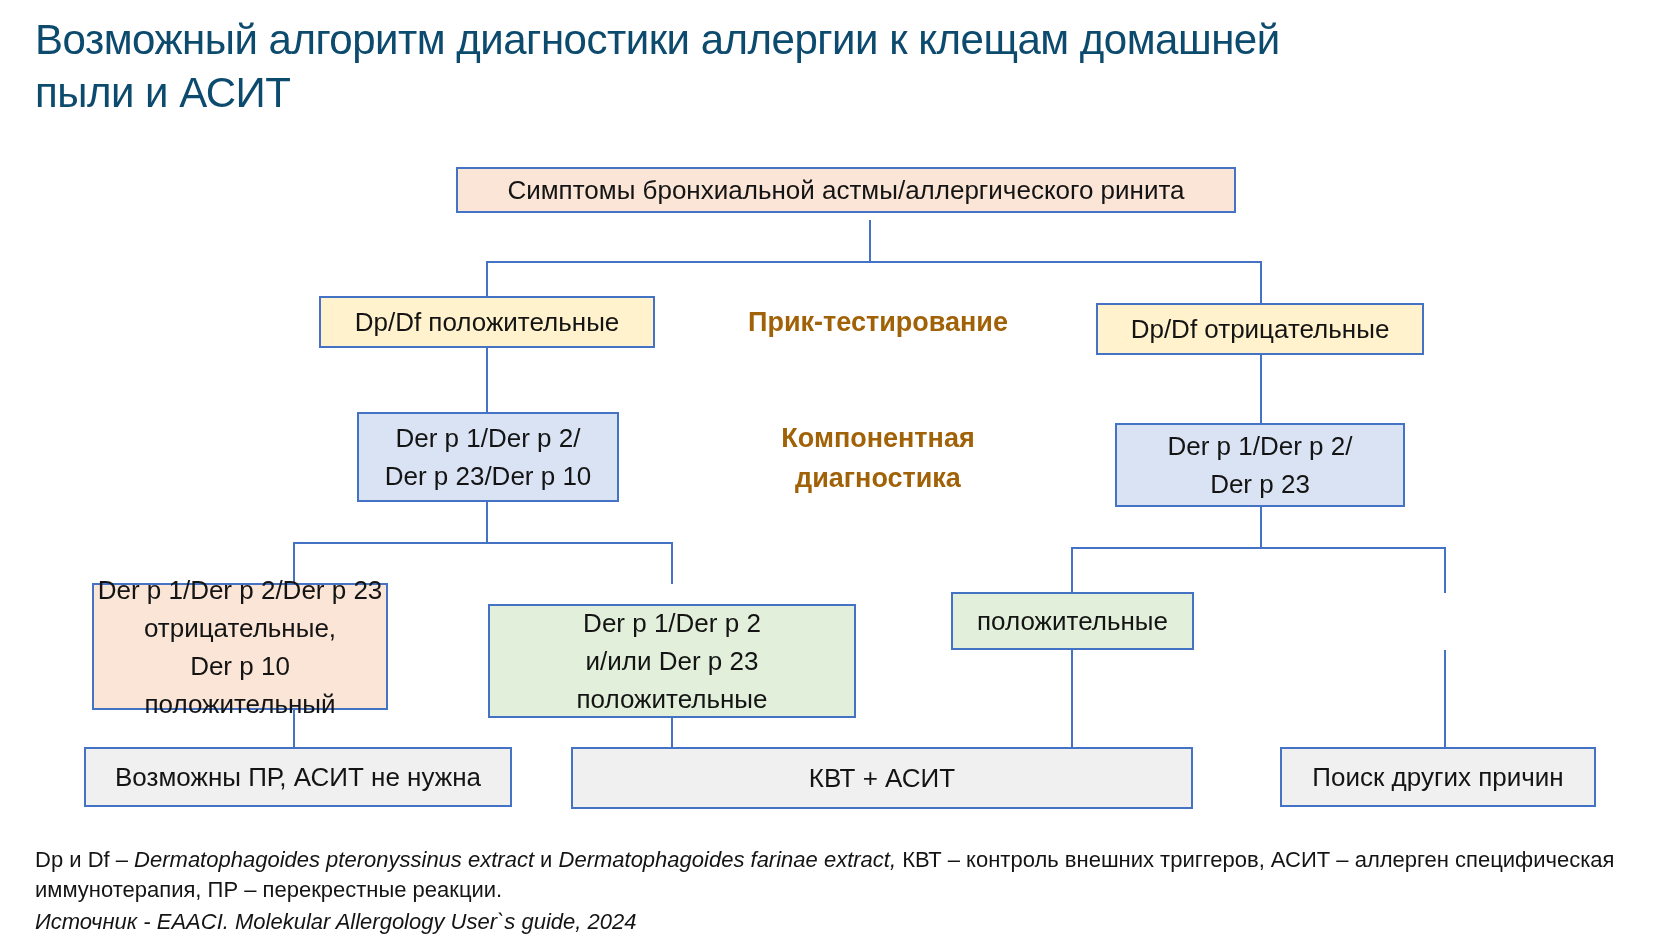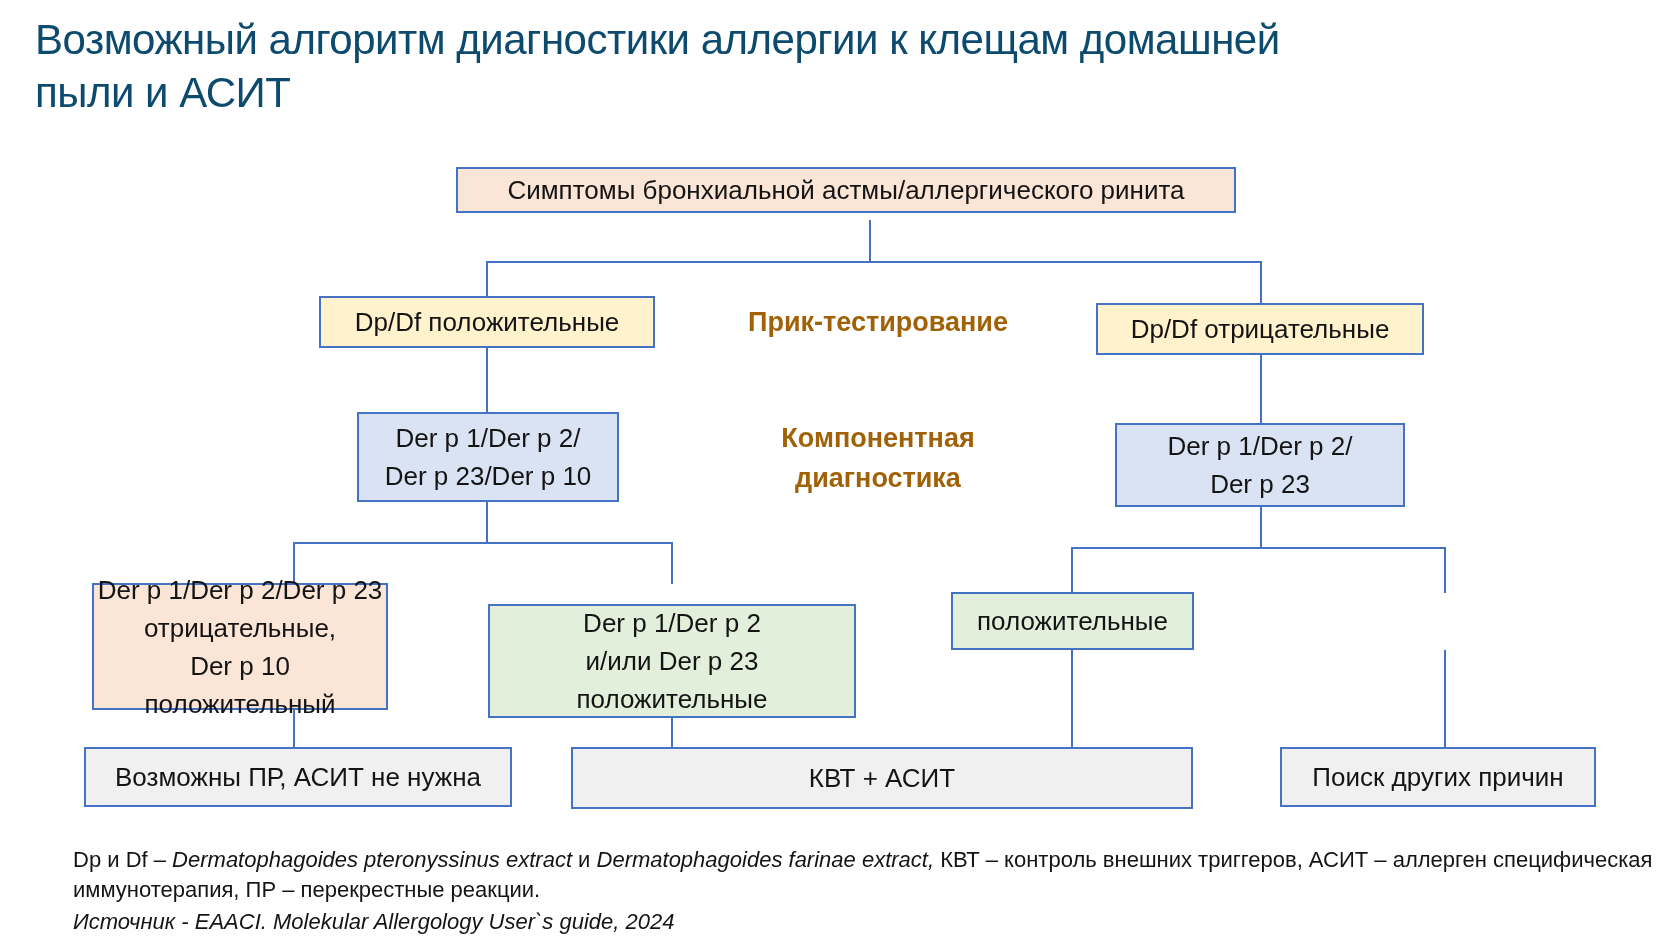--- a/index.html
+++ b/index.html
@@ -63,21 +63,20 @@
   .line.v { width: 2px; }
   .line.h { height: 2px; }
   .footnote {
     position: absolute;
     left: 35px;
     top: 845px;
     width: 1590px;
     font-size: 22px;
     line-height: 1.38;
     color: #141414;
-    margin-left: 38px;
   }
   .footnote i { font-style: italic; }
   .fn-source { font-style: italic; margin-top: 1px; }
 </style>
 </head>
 <body>
 
 <div class="slide">
 
   <h1 class="title">Возможный алгоритм диагностики аллергии к клещам домашней

